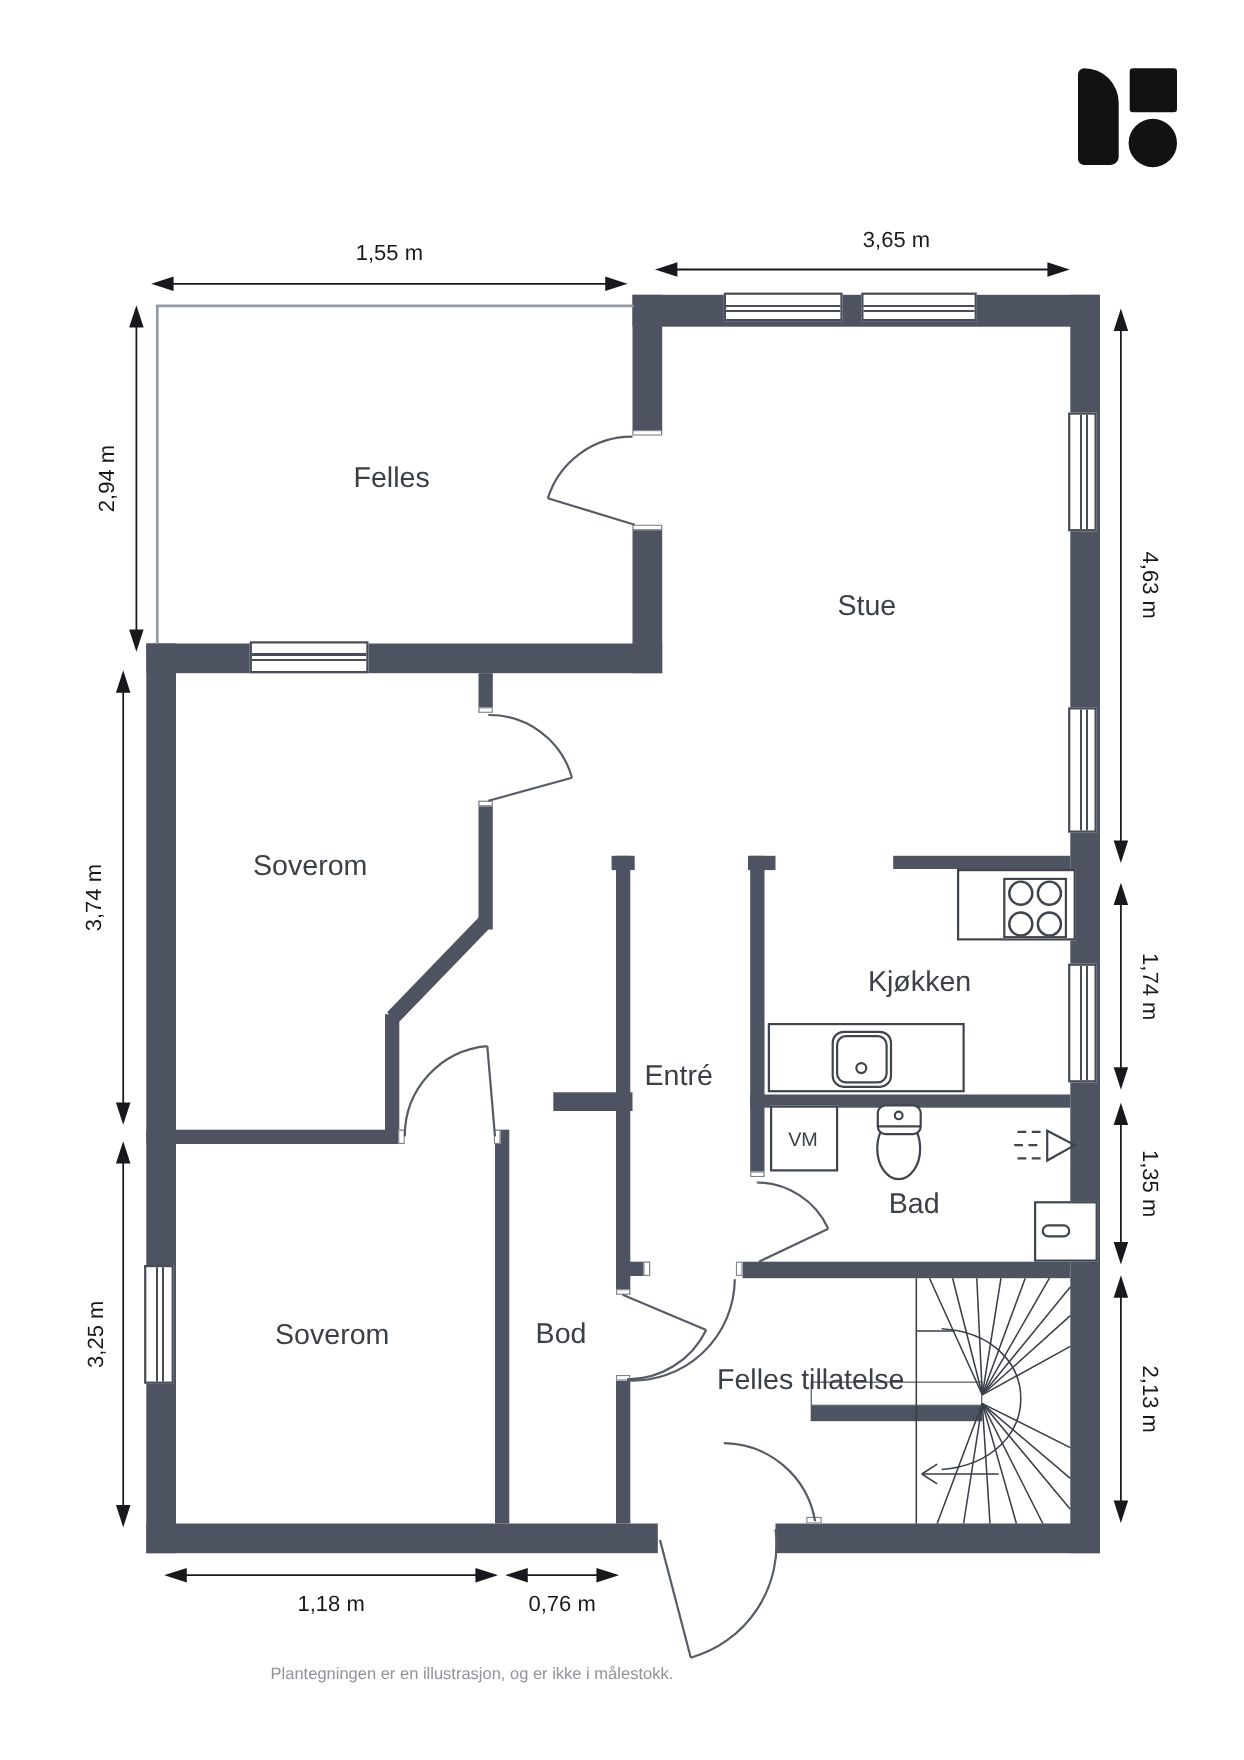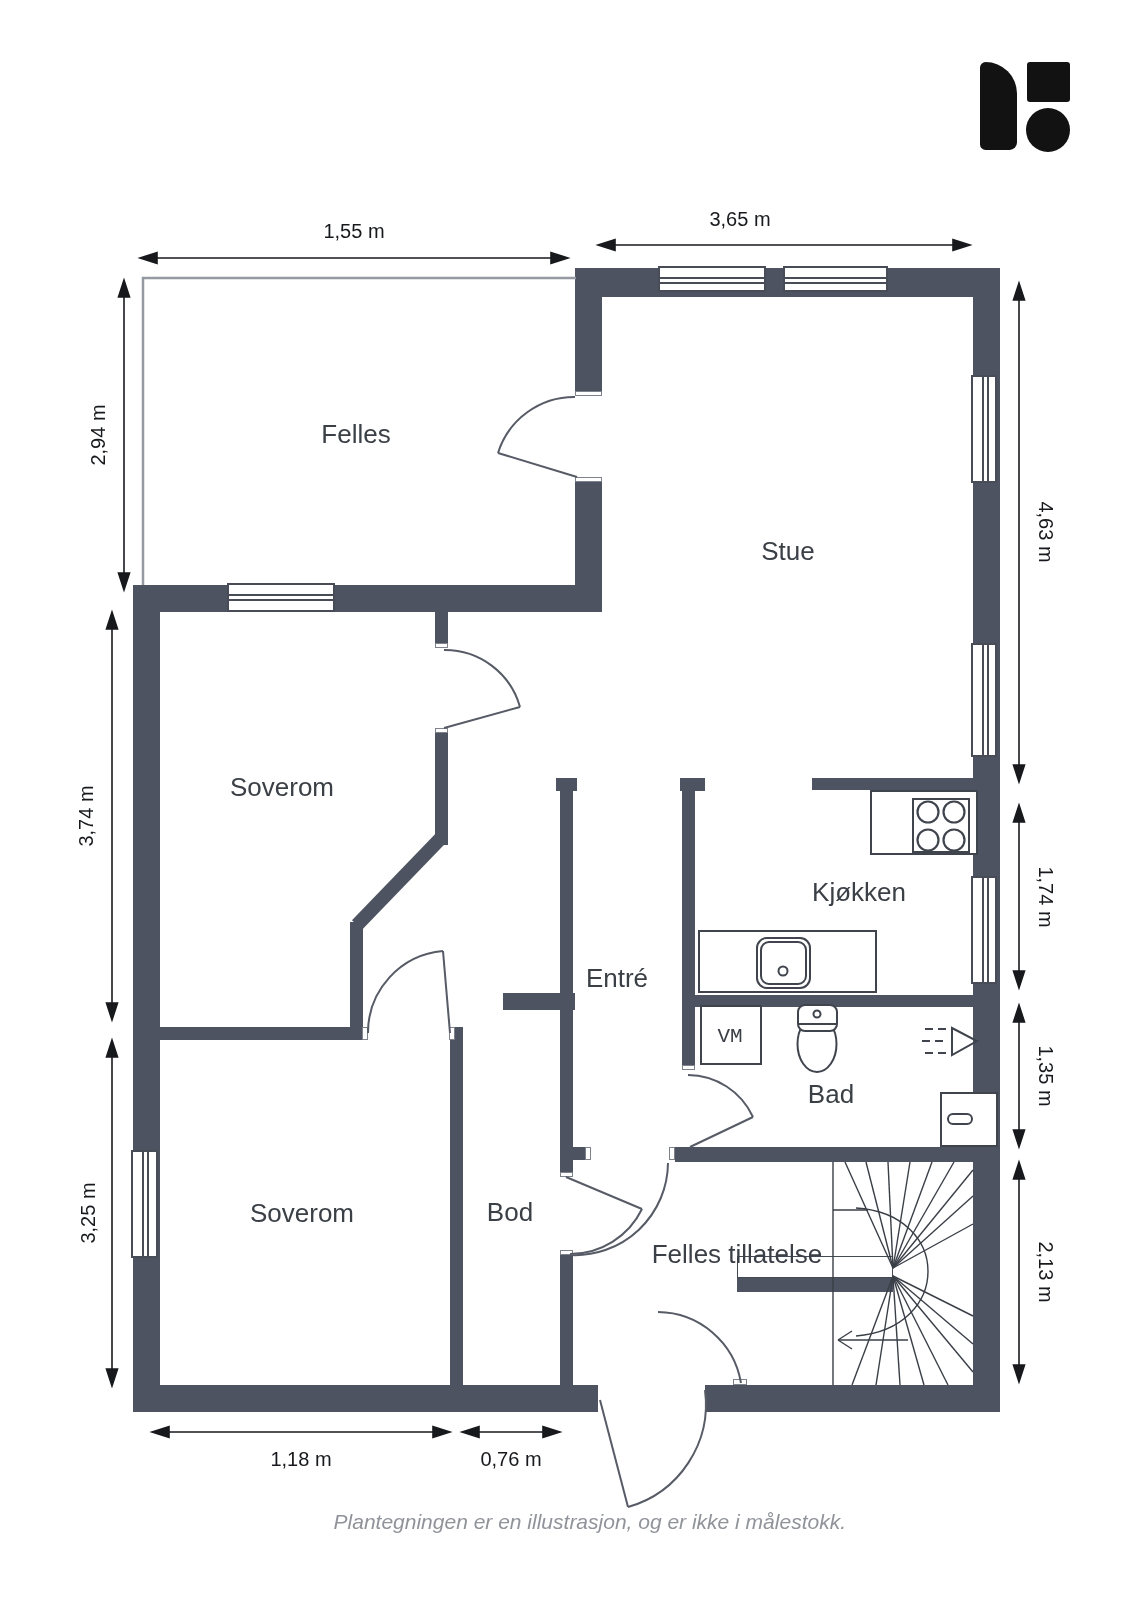--- a/index.html
+++ b/index.html
@@ -15,29 +15,29 @@
   #plan{
     position:relative;width:1131px;height:1600px;background:#fff;overflow:hidden;
     font-family:"Liberation Sans", sans-serif;
   }
   .wall{position:absolute;background:var(--wall);}
   .winh,.winv{position:absolute;box-sizing:border-box;border:2px solid #474c56;background:#fff;}
   .winh{background-image:linear-gradient(to bottom,#fff 0 9px,#474c56 9px 11px,#fff 11px 14px,#474c56 14px 16px,#fff 16px);}
   .winv{background-image:linear-gradient(to right,#fff 0 9px,#474c56 9px 11px,#fff 11px 14px,#474c56 14px 16px,#fff 16px);}
   .jamb{position:absolute;box-sizing:border-box;background:#fff;border:1px solid #7d828b;}
   .lbl{position:absolute;transform:translate(-50%,-50%);font-size:26px;color:var(--room);white-space:nowrap;}
-  .lbl.small{font-size:21px;font-family:Liberation Mono, monospace;}
+  .lbl.small{font-size:18px;}
   .dim{position:absolute;transform:translate(-50%,-50%);font-size:20px;color:var(--ink);white-space:nowrap;}
   .dim.rotl{transform:translate(-50%,-50%) rotate(-90deg);}
   .dim.rotr{transform:translate(-50%,-50%) rotate(90deg);}
   .box{position:absolute;box-sizing:border-box;border:2px solid var(--fix);background:#fff;}
   svg.overlay{position:absolute;left:0;top:0;pointer-events:none;}
   .logo-block{position:absolute;background:#121212;}
-  .footer{position:absolute;left:246px;top:1510px;width:600px;text-align:right;
-          font-size:21px;line-height:23px;color:var(--muted);font-style:italic;}
+  .footer{position:absolute;left:246px;top:1510px;width:600px;text-align:left;
+          font-size:15px;line-height:23px;color:var(--muted);}
 </style>
 </head>
 <body>
 
 <div id="plan">
 
   <div class="logo-block" style="left:980px;top:62px;width:37px;height:88px;border-radius:6px 34px 8px 6px;"></div>
   <div class="logo-block" style="left:1027px;top:62px;width:43px;height:40px;border-radius:3px;"></div>
   <div class="logo-block" style="left:1026px;top:108px;width:44px;height:44px;border-radius:50%;"></div>
 
@@ -231,30 +231,30 @@
 
       <line x1="476" y1="1432" x2="546" y2="1432"></line>
       <polygon points="462,1432 479,1426.5 479,1437.5"></polygon>
       <polygon points="560,1432 543,1426.5 543,1437.5"></polygon>
     </g>
   </svg>
 
   <div class="lbl" style="left:356px;top:434px;">Felles</div>
   <div class="lbl" style="left:788px;top:551px;">Stue</div>
   <div class="lbl" style="left:282px;top:787px;">Soverom</div>
-  <div class="lbl" style="left:859px;top:892px;text-align:right;">Kjøkken</div>
+  <div class="lbl" style="left:836px;top:892px;text-align:right;">Kjøkken</div>
   <div class="lbl" style="left:617px;top:978px;">Entré</div>
   <div class="lbl" style="left:831px;top:1094px;">Bad</div>
   <div class="lbl" style="left:302px;top:1213px;">Soverom</div>
   <div class="lbl" style="left:510px;top:1212px;">Bod</div>
   <div class="lbl" style="left:737px;top:1254px;">Felles tillatelse</div>
   <div class="lbl small" style="left:730px;top:1036px;">VM</div>
 
   <div class="dim" style="left:354px;top:231px;">1,55 m</div>
-  <div class="dim" style="left:740px;top:219px;">3,65 m</div>
+  <div class="dim" style="left:815px;top:219px;">3,65 m</div>
   <div class="dim rotl" style="left:98px;top:435px;">2,94 m</div>
   <div class="dim rotl" style="left:86px;top:816px;">3,74 m</div>
   <div class="dim rotl" style="left:88px;top:1213px;">3,25 m</div>
   <div class="dim rotr" style="left:1045px;top:532px;">4,63 m</div>
   <div class="dim rotr" style="left:1045px;top:897px;">1,74 m</div>
   <div class="dim rotr" style="left:1045px;top:1076px;">1,35 m</div>
   <div class="dim rotr" style="left:1045px;top:1272px;">2,13 m</div>
   <div class="dim" style="left:301px;top:1459px;">1,18 m</div>
   <div class="dim" style="left:511px;top:1459px;">0,76 m</div>
 

